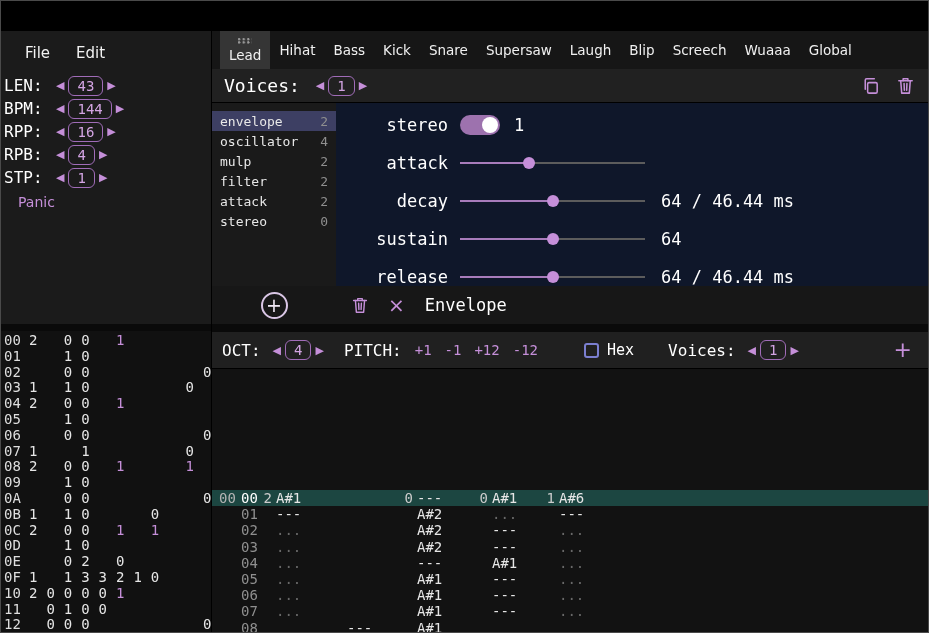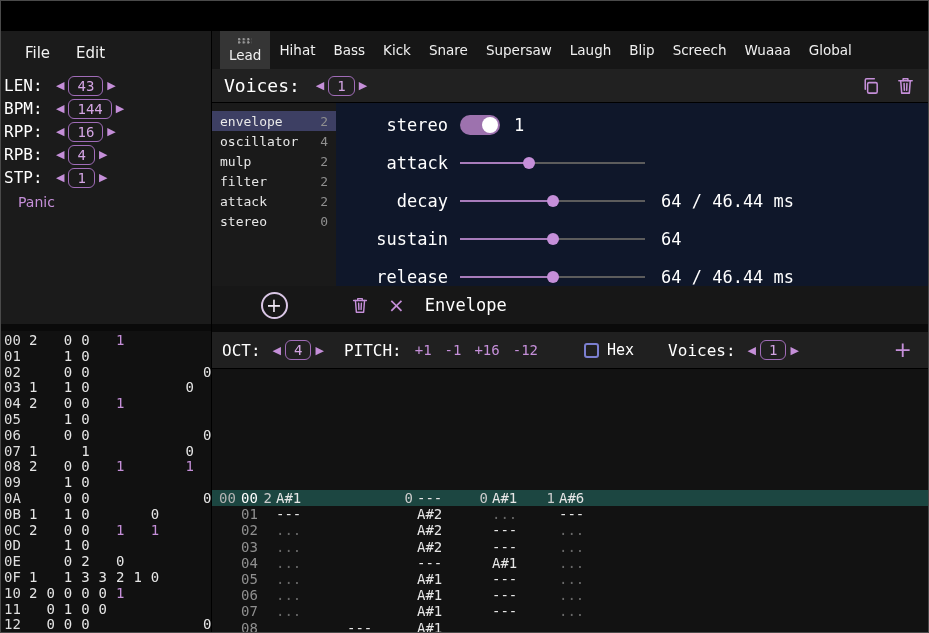--- a/index.html
+++ b/index.html
@@ -462,21 +462,21 @@
           <span class="stepper">
             <span class="step-arrow">◀</span>
             <span class="step-value">4</span>
             <span class="step-arrow">▶</span>
           </span>
         </span>
       <span class="ph-label ph-gap-s">PITCH:</span>
       <span class="pitchbtns">
           <span class="pitchbtn">+1</span>
           <span class="pitchbtn">-1</span>
-          <span class="pitchbtn">+16</span>
+          <span class="pitchbtn">+12</span>
           <span class="pitchbtn">-12</span>
         </span>
       <span class="hexbox"></span>
       <span class="hexlabel">Hex</span>
       <span class="ph-label ph-gap-v">Voices:</span>
       <span id="pattern-voices-stepper-slot" style="margin-left:8px">
           <span class="stepper">
             <span class="step-arrow">◀</span>
             <span class="step-value">1</span>
             <span class="step-arrow">▶</span>

